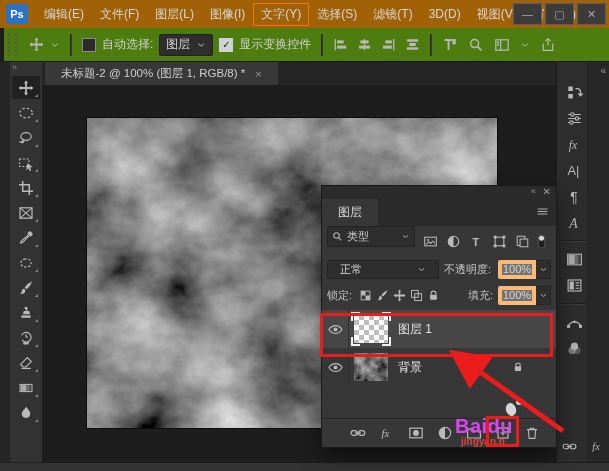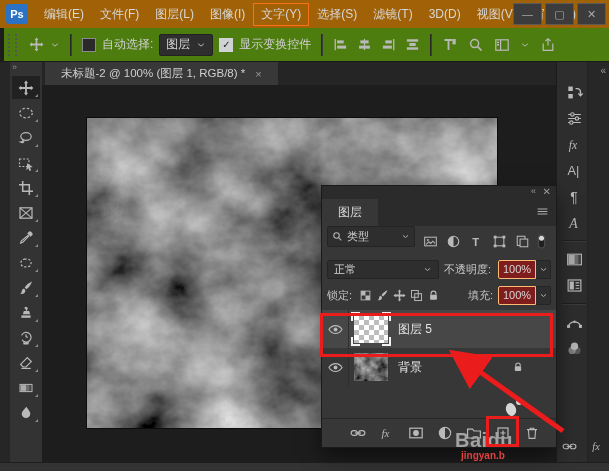--- a/index.html
+++ b/index.html
@@ -68,25 +68,25 @@
   .lp-tab{display:inline-flex;align-items:center;height:27px;padding:0 16px;background:#373737;color:#dadada;font-size:12px;}
   .lp-menu{position:absolute;right:7px;top:6px;color:#b0b0b0;}
   .lp-filter{height:30px;display:flex;padding:0 5px;}
   .lp-search{display:flex;align-items:center;gap:4px;width:88px;height:21px;background:#2e2e2e;
              border:1px solid #242424;border-radius:2px;padding:0 4px;color:#d0d0d0;font-size:11px;box-sizing:border-box;}
   .lp-search .lbl{flex:1;}
   .lp-ficon{margin-left:8px;}
   .lp-ficon:last-child{margin-left:auto;margin-right:2px;}
   .lp-blend,.lp-lock{height:26px;display:flex;align-items:center;padding:0 5px;gap:5px;}
   .lp-blendbox{width:112px;height:19px;background:#2e2e2e;border:1px solid #242424;border-radius:2px;
-               display:flex;align-items:center;padding:0 6px;color:#d6d6d6;font-size:11px;box-sizing:border-box;}
+               display:flex;align-items:center;padding:0 12px;color:#d6d6d6;font-size:11px;box-sizing:border-box;}
   .lp-blendbox .chev{margin-left:auto;}
   .lp-lab{font-size:11px;color:#c6c6c6;white-space:nowrap;}
   .lp-field{display:flex;align-items:center;height:19px;margin-left:auto;}
-  .lp-field .val{width:38px;height:19px;background:#7f1d1d;border:1px solid #fdba74;border-radius:2px 0 0 2px;
+  .lp-field .val{width:38px;height:19px;background:#737373;border:4px solid #fdba74;border-radius:2px 0 0 2px;
                  display:flex;align-items:center;justify-content:center;color:#d6d6d6;font-size:11px;box-sizing:border-box;}
   .lp-field .ch{width:15px;height:19px;background:#2e2e2e;border:1px solid #242424;border-left:none;
                 border-radius:0 2px 2px 0;display:flex;align-items:center;justify-content:center;box-sizing:border-box;}
   .lock-ic{margin:0 2px;}
   .lp-rows{margin-top:2px;}
   .lp-row{height:38px;display:flex;align-items:center;}
   .lp-row.selected{background:#474747;}
   .eye-cell{width:26px;height:38px;display:flex;align-items:center;justify-content:center;border-right:1px solid #2f2f2f;}
   .thumb{position:relative;width:34px;height:28px;margin-left:5px;flex:0 0 auto;}
   .thumb.checker{background-image:linear-gradient(45deg,#bdbdbd 25%,transparent 25%,transparent 75%,#bdbdbd 75%),
@@ -96,21 +96,21 @@
   .ck.tl{left:-3px;top:-3px;border-right:none;border-bottom:none;}
   .ck.tr{right:-3px;top:-3px;border-left:none;border-bottom:none;}
   .ck.bl{left:-3px;bottom:-3px;border-right:none;border-top:none;}
   .ck.br{right:-3px;bottom:-3px;border-left:none;border-top:none;}
   .layer-name{margin-left:10px;color:#e2e2e2;font-size:12px;}
   .row-lock{margin-left:auto;margin-right:32px;}
   .lp-bottom{position:absolute;left:0;bottom:0;width:234px;height:29px;border-top:1px solid #272727;
              background:#373737;display:flex;align-items:center;padding-left:28px;gap:13px;box-sizing:border-box;}
   
   #watermark{position:absolute;left:455px;top:415px;z-index:40;pointer-events:none;}
-  #wm-brand{font-size:20px;font-weight:bold;color:#a3a3a3;letter-spacing:.5px;margin-top:14px;}
+  #wm-brand{font-size:20px;font-weight:bold;color:#d946ef;letter-spacing:.5px;}
   #wm-sub{font-size:10px;font-weight:bold;color:#e04040;margin-top:-2px;margin-left:6px;}
   .wm-dot{position:absolute;background:#d6d6d6;border-radius:50%;}
   #wm-dot1{left:51px;top:-12px;width:10px;height:13px;transform:rotate(-18deg);}
   #wm-dot2{left:61px;top:-17px;width:6px;height:7px;}
   .redbox{position:absolute;border:3px solid #ea1c1c;z-index:50;box-sizing:border-box;}
   #redbox1{left:320px;top:313px;width:233px;height:44px;}
   #redbox2{left:486px;top:416px;width:33px;height:31px;}
   #arrow-svg{position:absolute;left:0;top:0;z-index:60;pointer-events:none;}
 </style>
 </head>
@@ -624,21 +624,21 @@
                 <circle cx="8" cy="8" r="2.1" fill="currentColor"></circle>
               </svg>
             </span>
           </span>
         <span class="thumb checker">
           <span class="ck tl"></span>
             <span class="ck tr"></span>
             <span class="ck bl"></span>
             <span class="ck br"></span>
         </span>
-        <span class="layer-name">图层 5</span>
+        <span class="layer-name">图层 1</span>
       </div>
       <div class="lp-row">
         <span class="eye-cell">
             <span class="icon" id="eye2">
               <svg viewBox="0 0 16 16" width="15" height="15">
                 <path d="M1 8s2.6-4.2 7-4.2S15 8 15 8s-2.6 4.2-7 4.2S1 8 1 8z" fill="none" stroke="currentColor" stroke-width="1.2"></path>
                 <circle cx="8" cy="8" r="2.1" fill="currentColor"></circle>
               </svg>
             </span>
           </span>

